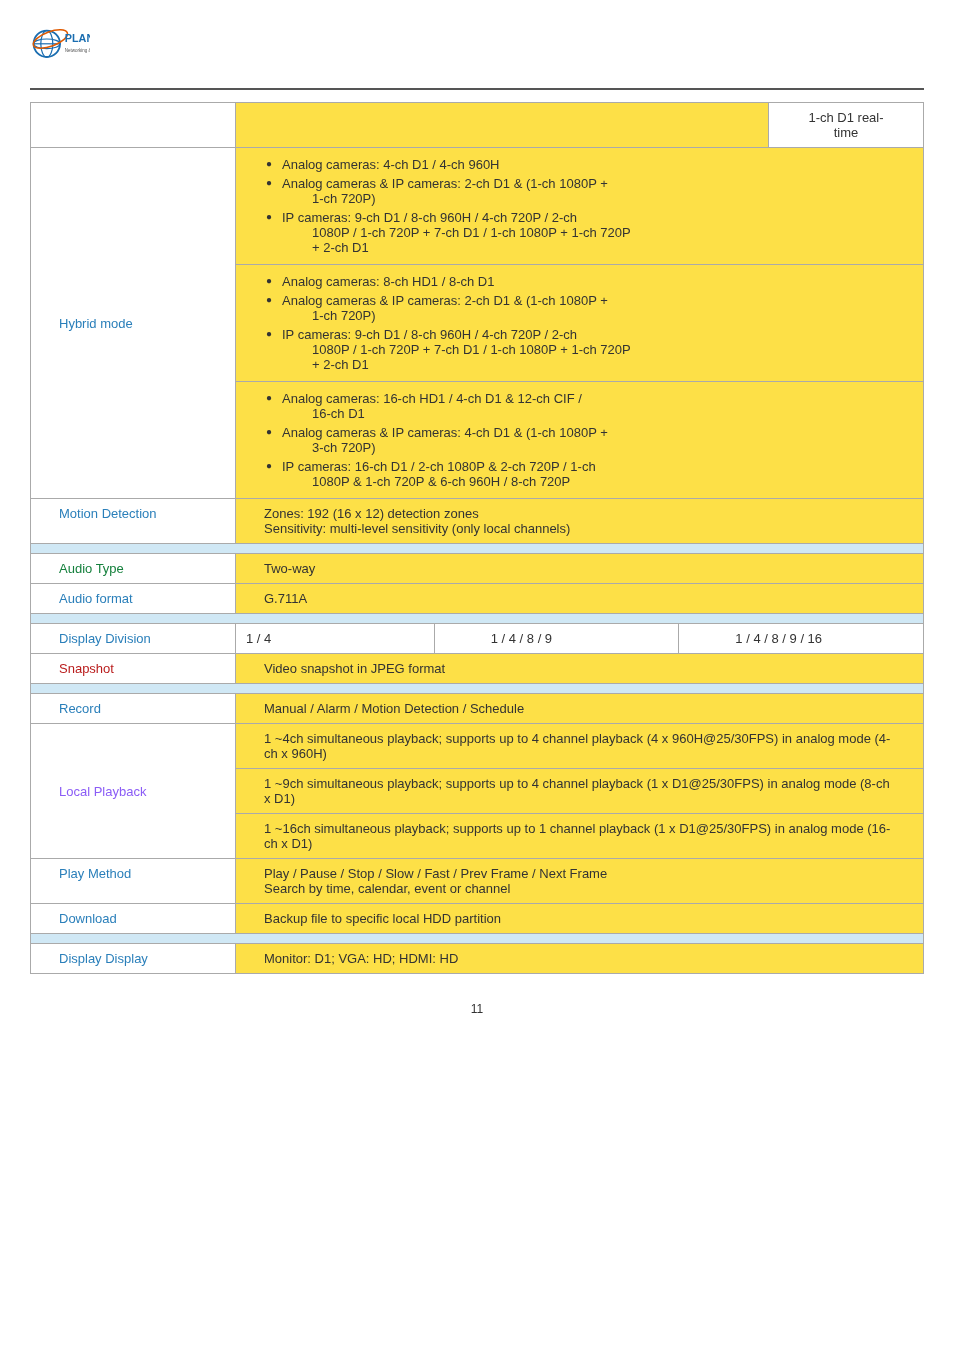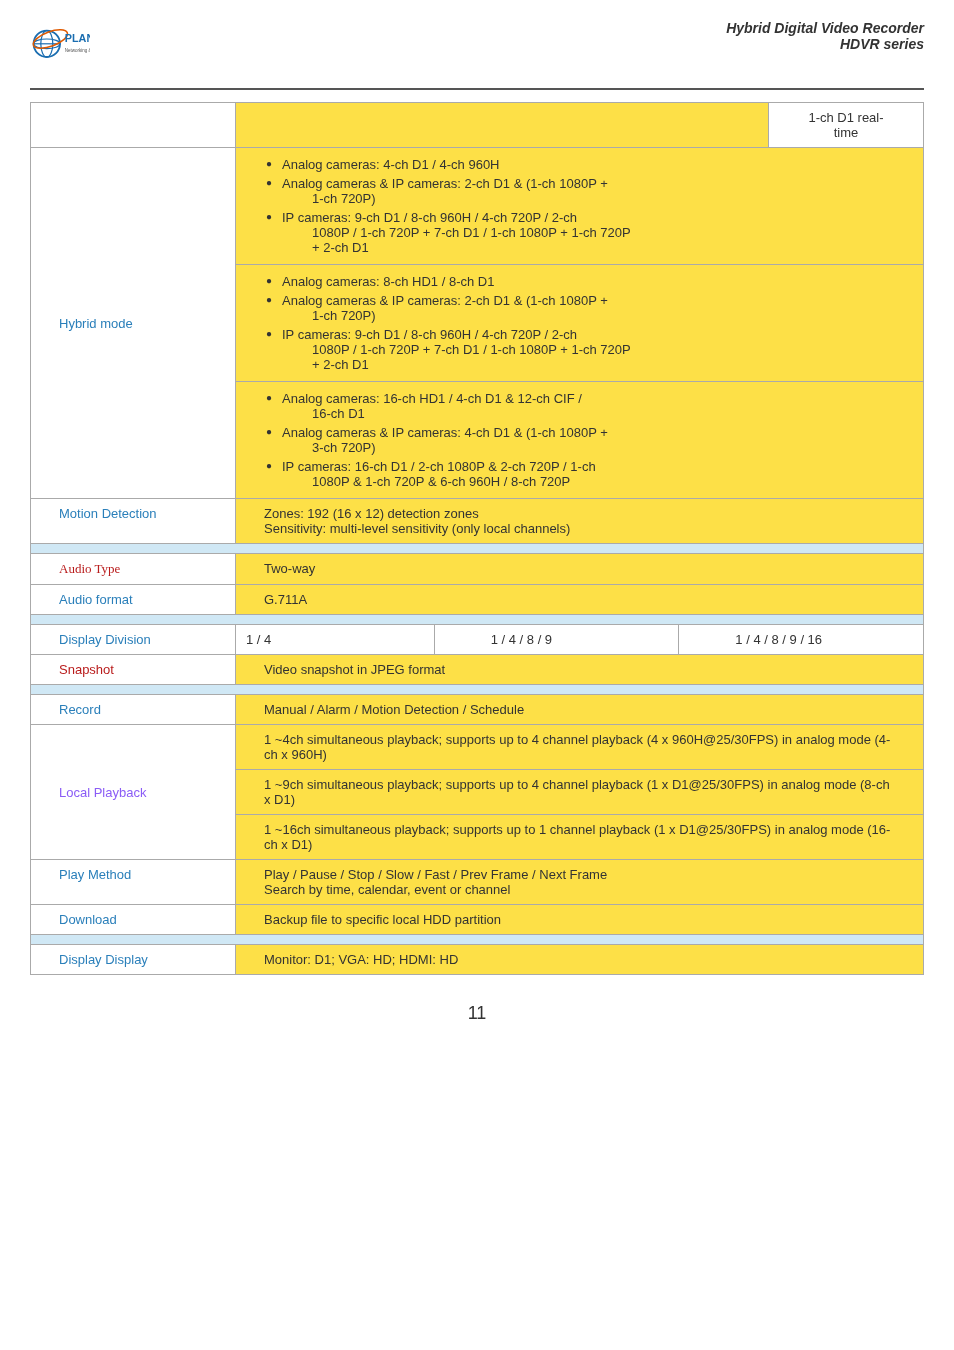--- a/index.html
+++ b/index.html
@@ -114,45 +114,41 @@
       flex: 1;
       padding: 7px 10px;
       border-right: 1px solid #aaa;
     }
     .tri-inner div:last-child {
       border-right: none;
     }
     .page-num {
       text-align: center;
       margin-top: 28px;
-      font-size: 18px;
+      font-size: 12px;
       color: #333;
     }
   </style>
 </head>
 <body>
 
 <div class="header">
   <div class="logo-area">
     <svg class="logo-icon" viewBox="0 0 100 80" xmlns="http://www.w3.org/2000/svg">
 
       <ellipse cx="28" cy="38" rx="22" ry="22" fill="none" stroke="#1a6db0" stroke-width="3"></ellipse>
       <ellipse cx="28" cy="38" rx="10" ry="22" fill="none" stroke="#1a6db0" stroke-width="2"></ellipse>
       <line x1="6" y1="38" x2="50" y2="38" stroke="#1a6db0" stroke-width="2"></line>
       <ellipse cx="28" cy="38" rx="22" ry="8" fill="none" stroke="#1a6db0" stroke-width="2"></ellipse>
 
       <ellipse cx="34" cy="30" rx="30" ry="12" fill="none" stroke="#e05a00" stroke-width="2.5" transform="rotate(-20 34 30)"></ellipse>
 
       <text x="58" y="35" font-family="Arial" font-weight="bold" font-size="18" fill="#1a6db0">PLANET</text>
       <text x="58" y="52" font-family="Arial" font-size="7.5" fill="#555">Networking &amp; Communication</text>
     </svg>
-  </div>
-  <div class="header-title">
-    <div class="title-main">Hybrid Digital Video Recorder</div>
-    <div class="title-sub">HDVR series</div>
   </div>
 </div>
 
 <hr class="divider-line">
 
 <table class="spec-table">
   <tbody>
 
     <tr>
       <td class="label-cell"></td>
@@ -197,21 +193,21 @@
         Zones: 192 (16 x 12) detection zones<br>
         Sensitivity: multi-level sensitivity (only local channels)
       </td>
     </tr>
 
     <tr class="section-header-row">
       <td colspan="3"></td>
     </tr>
 
     <tr>
-      <td class="label-cell" style="color:#b91c1c;font-family:Liberation Serif, serif;">Audio Type</td>
+      <td class="label-cell" style="color:#15803d;">Audio Type</td>
       <td class="value-cell" colspan="2">Two-way</td>
     </tr>
 
     <tr>
       <td class="label-cell" style="color:#2a7fba;">Audio format</td>
       <td class="value-cell" colspan="2">G.711A</td>
     </tr>
 
     <tr class="section-header-row">
       <td colspan="3"></td>

